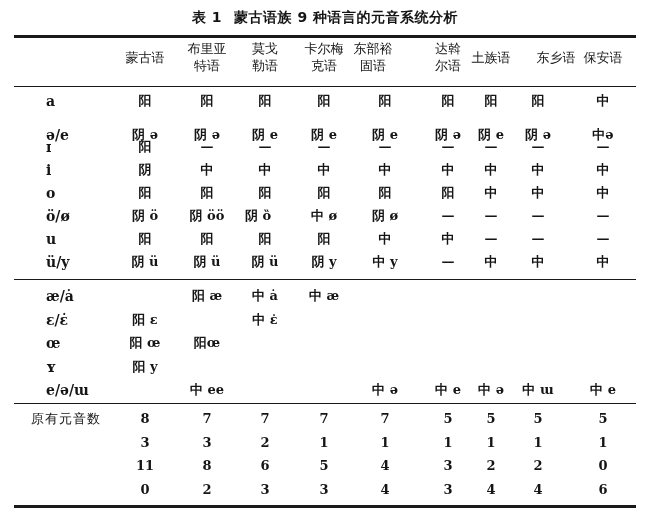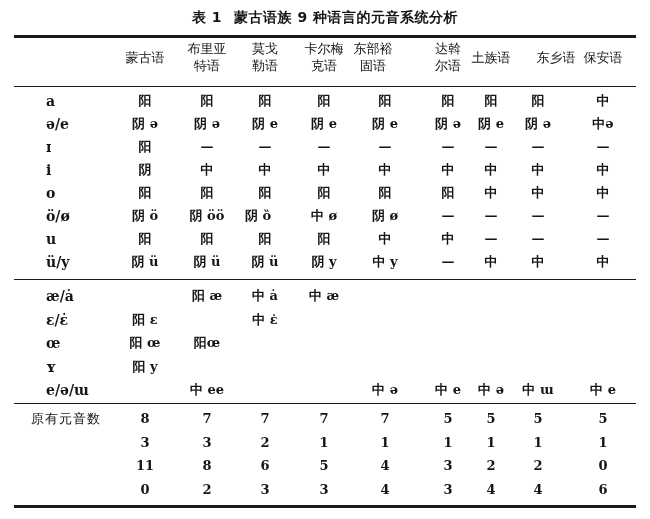--- a/index.html
+++ b/index.html
@@ -73,21 +73,21 @@
       <span class="cell val" style="left: 145px;">阳</span>
       <span class="cell val" style="left: 207px;">阳</span>
       <span class="cell val" style="left: 265px;">阳</span>
       <span class="cell val" style="left: 324px;">阳</span>
       <span class="cell val" style="left: 385px;">阳</span>
       <span class="cell val" style="left: 448px;">阳</span>
       <span class="cell val" style="left: 491px;">阳</span>
       <span class="cell val" style="left: 538px;">阳</span>
       <span class="cell val" style="left: 603px;">中</span>
     </div>
-    <div class="row" style="top: 113px;">
+    <div class="row" style="top: 124px;">
       <span class="cell label">ə/e</span>
       <span class="cell val" style="left: 145px;">阴 ə</span>
       <span class="cell val" style="left: 207px;">阴 ə</span>
       <span class="cell val" style="left: 265px;">阴 e</span>
       <span class="cell val" style="left: 324px;">阴 e</span>
       <span class="cell val" style="left: 385px;">阴 e</span>
       <span class="cell val" style="left: 448px;">阴 ə</span>
       <span class="cell val" style="left: 491px;">阴 e</span>
       <span class="cell val" style="left: 538px;">阴 ə</span>
       <span class="cell val" style="left: 603px;">中ə</span>

